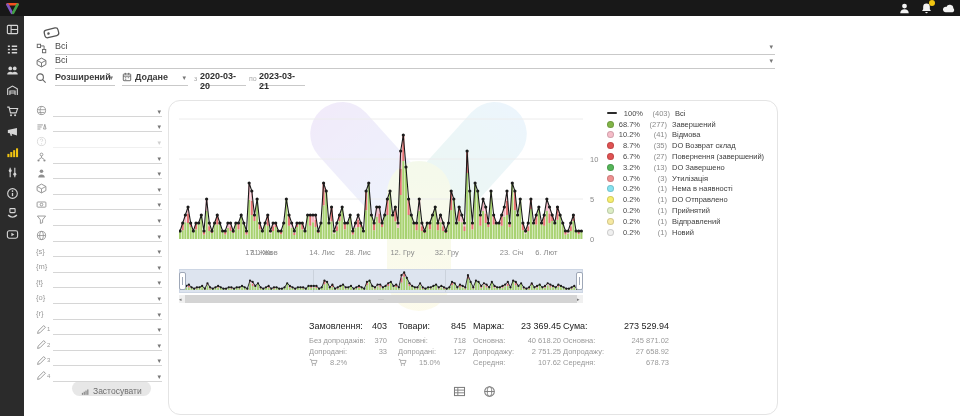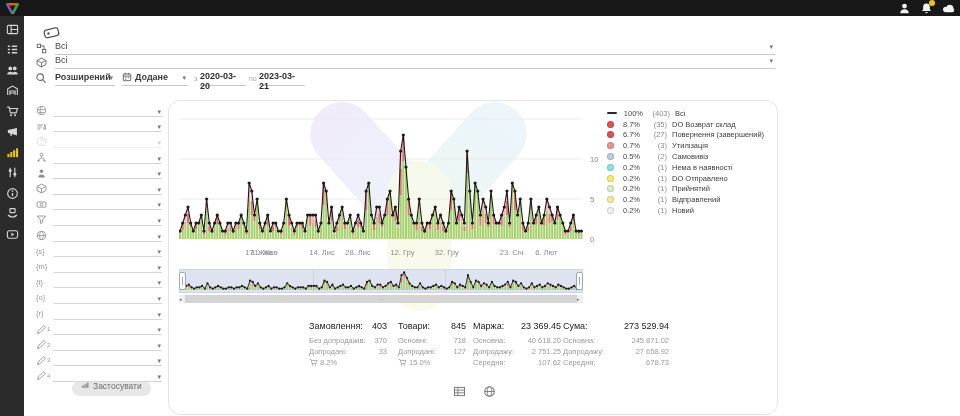--- a/index.html
+++ b/index.html
@@ -30,21 +30,21 @@
   .d-input{position:absolute;border-bottom:1px solid #c9c9c9;font-size:9px;color:#2f2f2f;font-weight:bold;}
   
   .fpanel{position:absolute;left:36px;top:103px;width:126px;z-index:5;}
   .f-row{height:15.6px;display:flex;align-items:center;}
   .f-ic{width:17px;color:#8f8f8f;display:flex;align-items:center;font-size:7.5px;}
   .f-ic .braces{font-size:7.5px;color:#9a9a9a;letter-spacing:0;}
   .f-sel{flex:1;position:relative;border-bottom:1px solid #d6d6d6;height:11px;cursor:pointer;}
   .f-sel .caret{position:absolute;right:1px;top:3px;}
   .f-row.disabled{opacity:.35;}
   .apply-btn{position:absolute;left:72px;top:381px;height:15px;padding:0 9px;border-radius:9px;background:#e7e7e7;
-             border:none;display:flex;align-items:flex-start;gap:4px;font-size:8.5px;color:#6f6f6f;cursor:pointer;
+             border:none;display:flex;align-items:flex-end;gap:4px;font-size:8.5px;color:#6f6f6f;cursor:pointer;
              font-family:inherit;}
   
   .card{position:absolute;left:168px;top:100px;width:610px;height:315px;background:#fff;
         border:1px solid #e4e4e4;border-radius:12px;box-sizing:border-box;overflow:hidden;z-index:4;}
   .wm{position:absolute;left:120px;top:-10px;width:260px;height:250px;opacity:.5;pointer-events:none;}
   .wm div{position:absolute;width:64px;height:150px;border-radius:45px;}
   .wm .p1{left:50px;top:0;transform:rotate(-42deg);background:linear-gradient(180deg,#e3d7f5,#dbe9fb);}
   .wm .p2{left:145px;top:0;transform:rotate(42deg);background:linear-gradient(180deg,#d9ecfa,#d9f0e2);}
   .wm .p3{left:98px;top:70px;background:linear-gradient(180deg,#eaf4d8,#faf6d8);}
   .ylab{position:absolute;font-size:7.5px;color:#8a8a8a;left:421px;}
@@ -63,21 +63,21 @@
   .handle{position:absolute;top:2px;width:7px;height:18px;background:#fff;border:1px solid #9fa8b8;border-radius:2px;box-sizing:border-box;cursor:ew-resize;z-index:3;}
   .handle::after{content:"";position:absolute;left:2px;top:4px;width:1px;height:8px;background:#9fa8b8;}
   .sbar{position:absolute;left:10px;top:194px;width:404px;height:8px;background:#f0f0f0;}
   .sbar .thumb{position:absolute;left:6px;right:6px;top:0;height:8px;background:#d4d4d4;cursor:grab;}
   .sbar .grip{position:absolute;left:50%;top:0;transform:translateX(-50%);font-size:6px;color:#8f8f8f;line-height:8px;}
   .sbar .ar{position:absolute;top:0;width:6px;font-size:5px;color:#777;line-height:8px;cursor:pointer;}
   
   .stat-col{position:absolute;top:220px;}
   .st-title{display:flex;justify-content:space-between;font-size:9px;color:#1d1d1d;margin-bottom:4px;}
   .st-row{display:flex;justify-content:space-between;font-size:7.5px;color:#9a9a9a;line-height:11px;}
-  .st-cart{display:flex;align-items:center;gap:2px;font-size:7.5px;color:#9a9a9a;line-height:11px;}
+  .st-cart{display:flex;align-items:center;gap:12px;font-size:7.5px;color:#9a9a9a;line-height:11px;}
   .st-cart svg{color:#9a9a9a;}
   
   .vbtn{position:absolute;top:284px;width:14px;height:14px;color:#7c7c7c;cursor:pointer;}
 </style>
 </head>
 <body>
 
 <svg width="0" height="0" style="position:absolute">
   <defs>
     <symbol id="i-logo" viewBox="0 0 14 13">
@@ -980,42 +980,54 @@
     </div>
 
   <div class="lgd">
       <div class="lgd-row">
         <span class="sw line" style="background: rgb(43, 43, 43);"></span>
         <span class="lgd-pct">100%</span>
         <span class="lgd-cnt">(403)</span>
         <span class="lgd-lab">Всі</span>
       </div>
       <div class="lgd-row">
+        <span class="sw" style="background: rgb(130, 181, 72);"></span>
+        <span class="lgd-pct">68.7%</span>
+        <span class="lgd-cnt">(277)</span>
+        <span class="lgd-lab">Завершений</span>
+      </div>
+      <div class="lgd-row">
+        <span class="sw" style="background: rgb(245, 188, 200);"></span>
+        <span class="lgd-pct">10.2%</span>
+        <span class="lgd-cnt">(41)</span>
+        <span class="lgd-lab">Відмова</span>
+      </div>
+      <div class="lgd-row">
         <span class="sw" style="background: rgb(224, 82, 82);"></span>
         <span class="lgd-pct">8.7%</span>
         <span class="lgd-cnt">(35)</span>
         <span class="lgd-lab">DO Возврат склад</span>
       </div>
       <div class="lgd-row">
         <span class="sw" style="background: rgb(224, 82, 82);"></span>
         <span class="lgd-pct">6.7%</span>
         <span class="lgd-cnt">(27)</span>
         <span class="lgd-lab">Повернення (завершений)</span>
       </div>
       <div class="lgd-row">
+        <span class="sw" style="background: rgb(85, 181, 89);"></span>
+        <span class="lgd-pct">3.2%</span>
+        <span class="lgd-cnt">(13)</span>
+        <span class="lgd-lab">DO Завершено</span>
+      </div>
+      <div class="lgd-row">
         <span class="sw" style="background: rgb(239, 145, 145);"></span>
         <span class="lgd-pct">0.7%</span>
         <span class="lgd-cnt">(3)</span>
         <span class="lgd-lab">Утилізація</span>
-      </div>
-      <div class="lgd-row">
-        <span class="sw" style="background: rgb(188, 207, 210);"></span>
-        <span class="lgd-pct">0.5%</span>
-        <span class="lgd-cnt">(2)</span>
-        <span class="lgd-lab">Самовивіз</span>
       </div>
       <div class="lgd-row">
         <span class="sw" style="background: rgb(134, 227, 240);"></span>
         <span class="lgd-pct">0.2%</span>
         <span class="lgd-cnt">(1)</span>
         <span class="lgd-lab">Нема в наявності</span>
       </div>
       <div class="lgd-row">
         <span class="sw" style="background: rgb(246, 238, 110);"></span>
         <span class="lgd-pct">0.2%</span>

